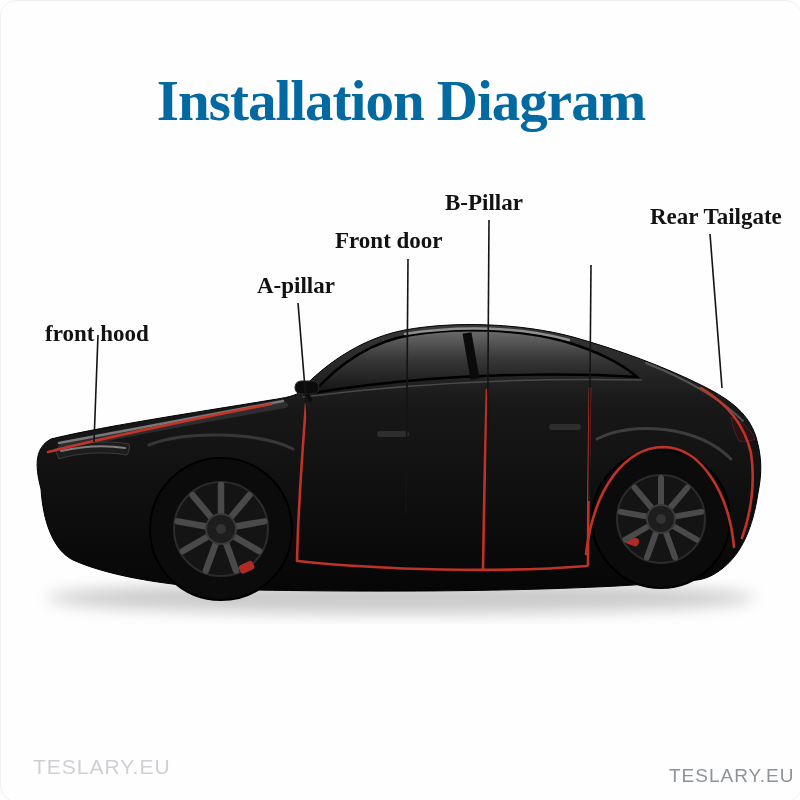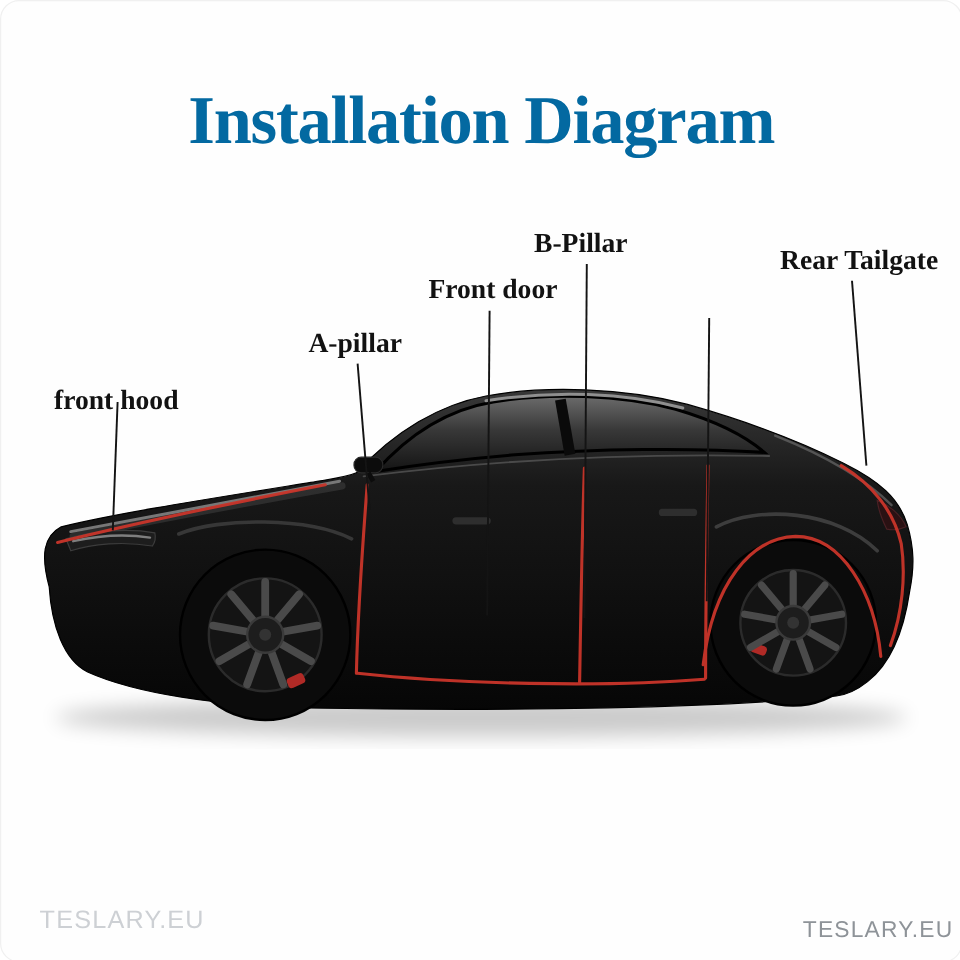--- a/index.html
+++ b/index.html
@@ -4,21 +4,21 @@
 <style>
   html,body{margin:0;padding:0;background:#ffffff;}
   #page{position:relative;width:800px;height:800px;background:#fefefe;
         border:1px solid #f0f0f0;border-radius:16px;overflow:hidden;
         font-family:"Liberation Serif", serif;}
   .title{position:absolute;top:30px;left:0;width:100%;text-align:center;
          font-weight:900;font-size:57px;letter-spacing:-1px;color:#0369a1;margin-top:37px;}
   .part-label{position:absolute;font-weight:700;font-size:23px;color:#121212;white-space:nowrap;}
   .lbl-front-hood{left:44px;top:320px;}
   .lbl-a-pillar{left:256px;top:272px;}
-  .lbl-front-door{left:356px;top:227px;text-align:center;}
+  .lbl-front-door{left:334px;top:227px;text-align:center;}
   .lbl-b-pillar{left:444px;top:189px;text-align:right;}
   .lbl-back-door{left:536px;top:233px;}
   .lbl-rear-tailgate{left:649px;top:203px;}
   .watermark{position:absolute;font-family:Liberation Sans, sans-serif;letter-spacing:1px;}
   .wm-left{left:32px;top:754px;font-size:21px;color:#cdd0d4;font-weight:400;}
   .wm-right{left:668px;top:764px;font-size:19px;color:#8e9398;font-weight:400;}
   svg{position:absolute;left:0;top:0;}
 </style>
 </head>
 <body>

